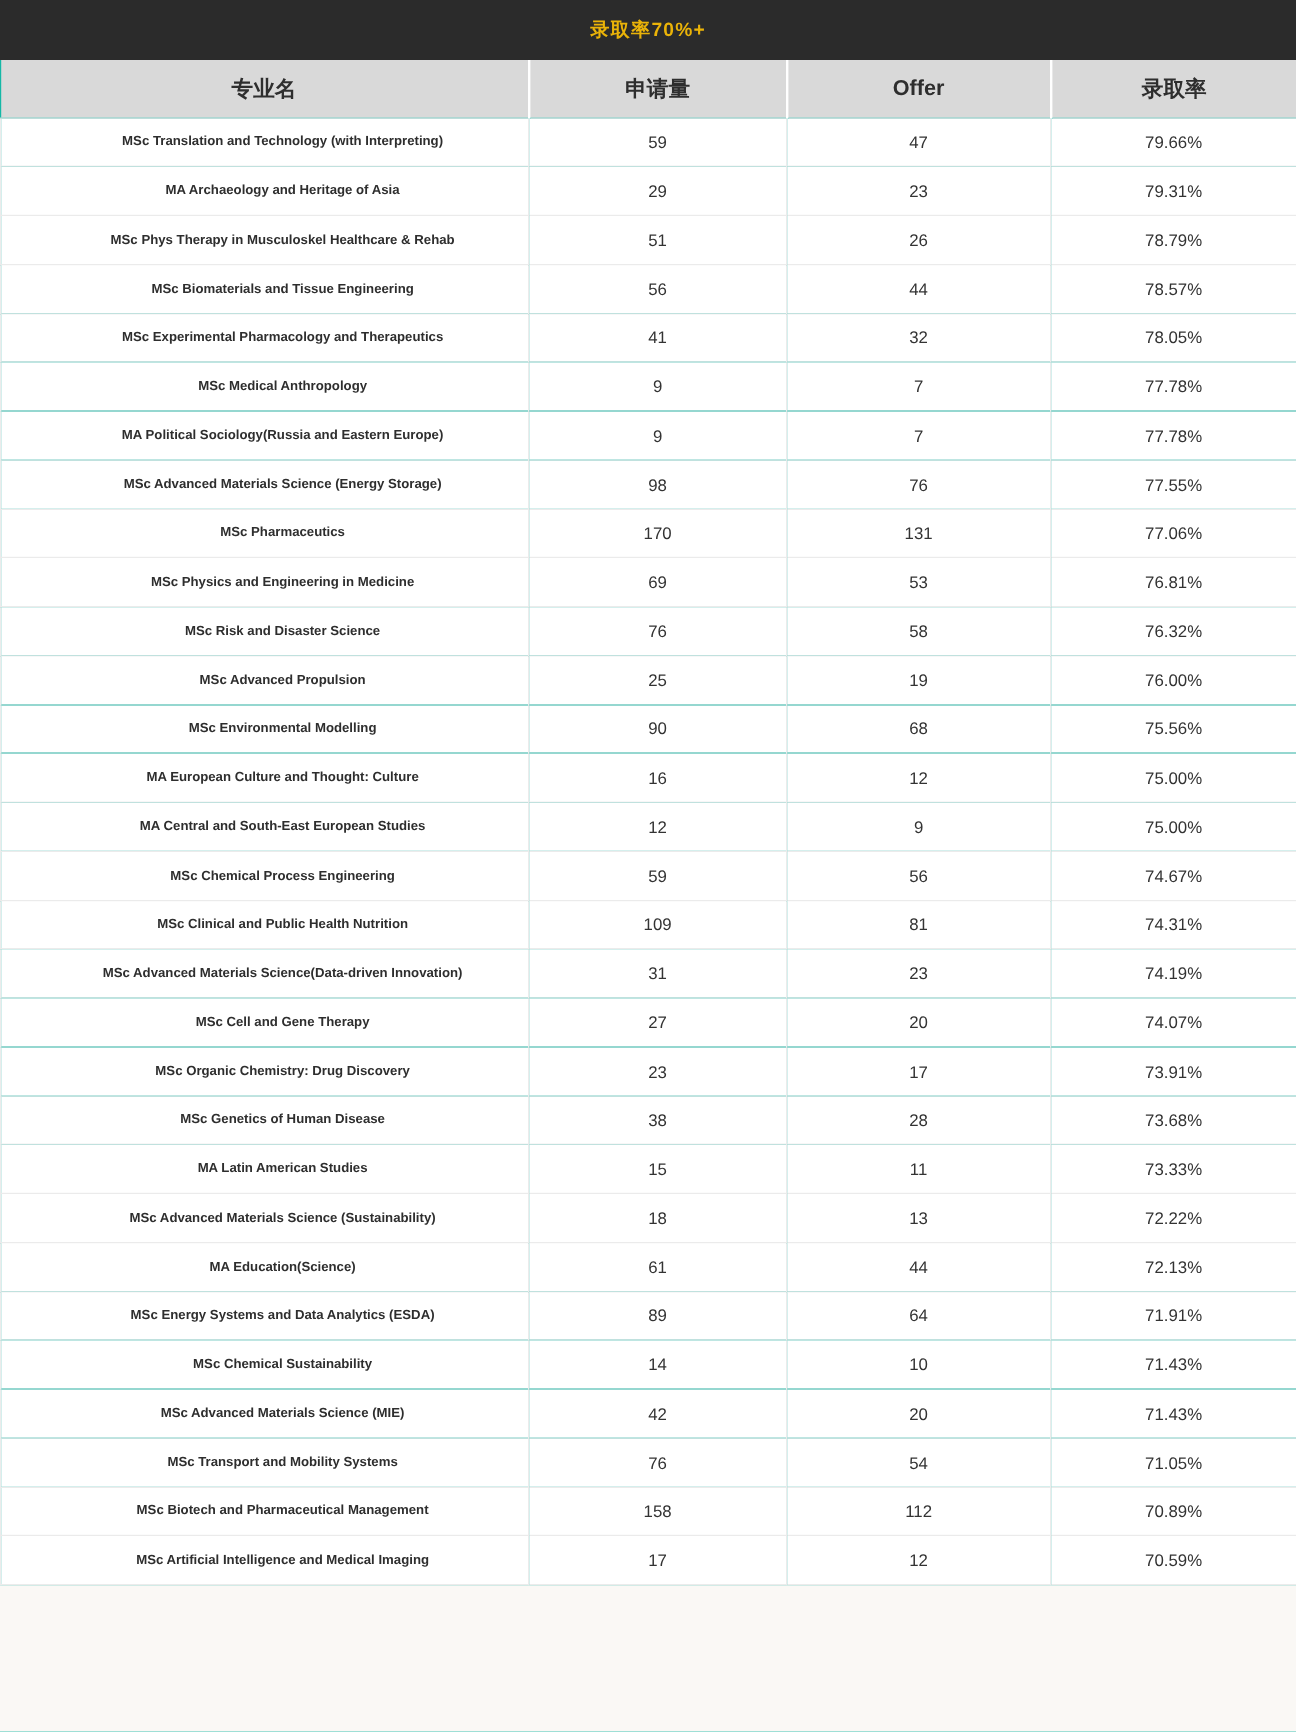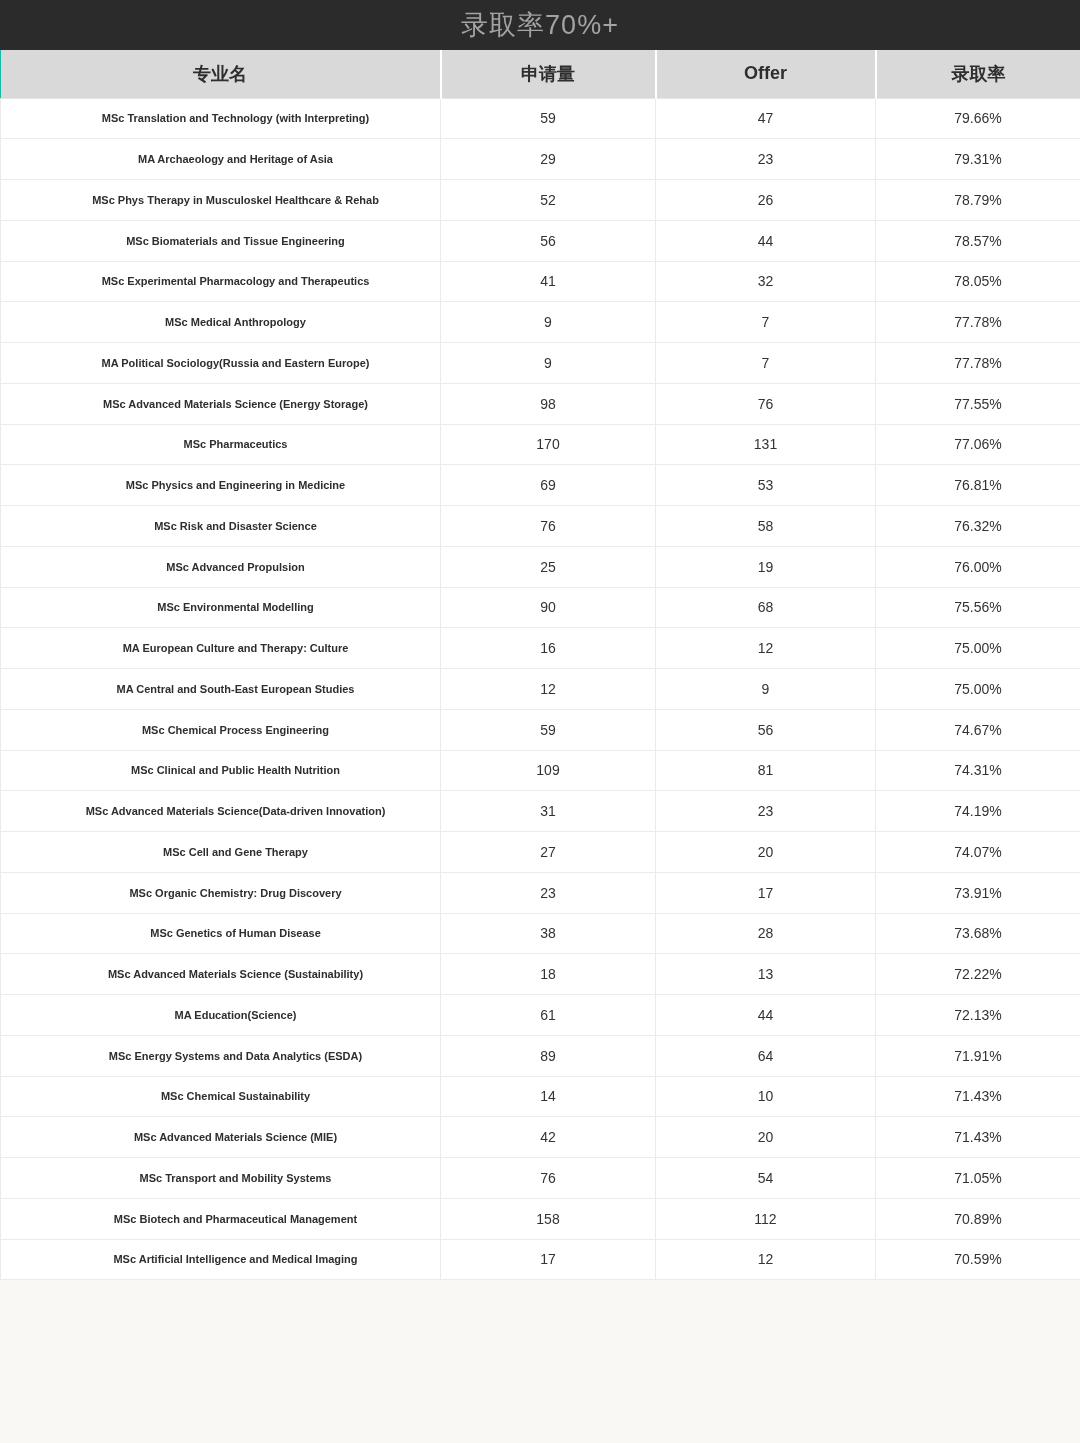--- a/index.html
+++ b/index.html
@@ -14,23 +14,23 @@
   }
   .title-bar {
     width: 1080px;
     height: 50px;
     background: #2b2b2b;
     display: flex;
     align-items: center;
     justify-content: center;
   }
   .title-bar .title-text {
-    color: #a3a3a3;
-    font-weight: normal;
-    font-size: 27px;
+    color: #eab308;
+    font-weight: bold;
+    font-size: 16px;
     letter-spacing: 1px;
   }
   table.admission-table {
     width: 1080px;
     border-collapse: collapse;
     table-layout: fixed;
     background: #14b8a6;
   }
   thead th {
     height: 48px;
@@ -92,21 +92,21 @@
           <td>79.66%</td>
         </tr>
         <tr>
           <td class="name">MA Archaeology and Heritage of Asia</td>
           <td>29</td>
           <td>23</td>
           <td>79.31%</td>
         </tr>
         <tr>
           <td class="name">MSc Phys Therapy in Musculoskel Healthcare &amp; Rehab</td>
-          <td>52</td>
+          <td>51</td>
           <td>26</td>
           <td>78.79%</td>
         </tr>
         <tr>
           <td class="name">MSc Biomaterials and Tissue Engineering</td>
           <td>56</td>
           <td>44</td>
           <td>78.57%</td>
         </tr>
         <tr>
@@ -157,21 +157,21 @@
           <td>19</td>
           <td>76.00%</td>
         </tr>
         <tr>
           <td class="name">MSc Environmental Modelling</td>
           <td>90</td>
           <td>68</td>
           <td>75.56%</td>
         </tr>
         <tr>
-          <td class="name">MA European Culture and Therapy: Culture</td>
+          <td class="name">MA European Culture and Thought: Culture</td>
           <td>16</td>
           <td>12</td>
           <td>75.00%</td>
         </tr>
         <tr>
           <td class="name">MA Central and South-East European Studies</td>
           <td>12</td>
           <td>9</td>
           <td>75.00%</td>
         </tr>
@@ -203,20 +203,26 @@
           <td class="name">MSc Organic Chemistry: Drug Discovery</td>
           <td>23</td>
           <td>17</td>
           <td>73.91%</td>
         </tr>
         <tr>
           <td class="name">MSc Genetics of Human Disease</td>
           <td>38</td>
           <td>28</td>
           <td>73.68%</td>
+        </tr>
+        <tr>
+          <td class="name">MA Latin American Studies</td>
+          <td>15</td>
+          <td>11</td>
+          <td>73.33%</td>
         </tr>
         <tr>
           <td class="name">MSc Advanced Materials Science (Sustainability)</td>
           <td>18</td>
           <td>13</td>
           <td>72.22%</td>
         </tr>
         <tr>
           <td class="name">MA Education(Science)</td>
           <td>61</td>

